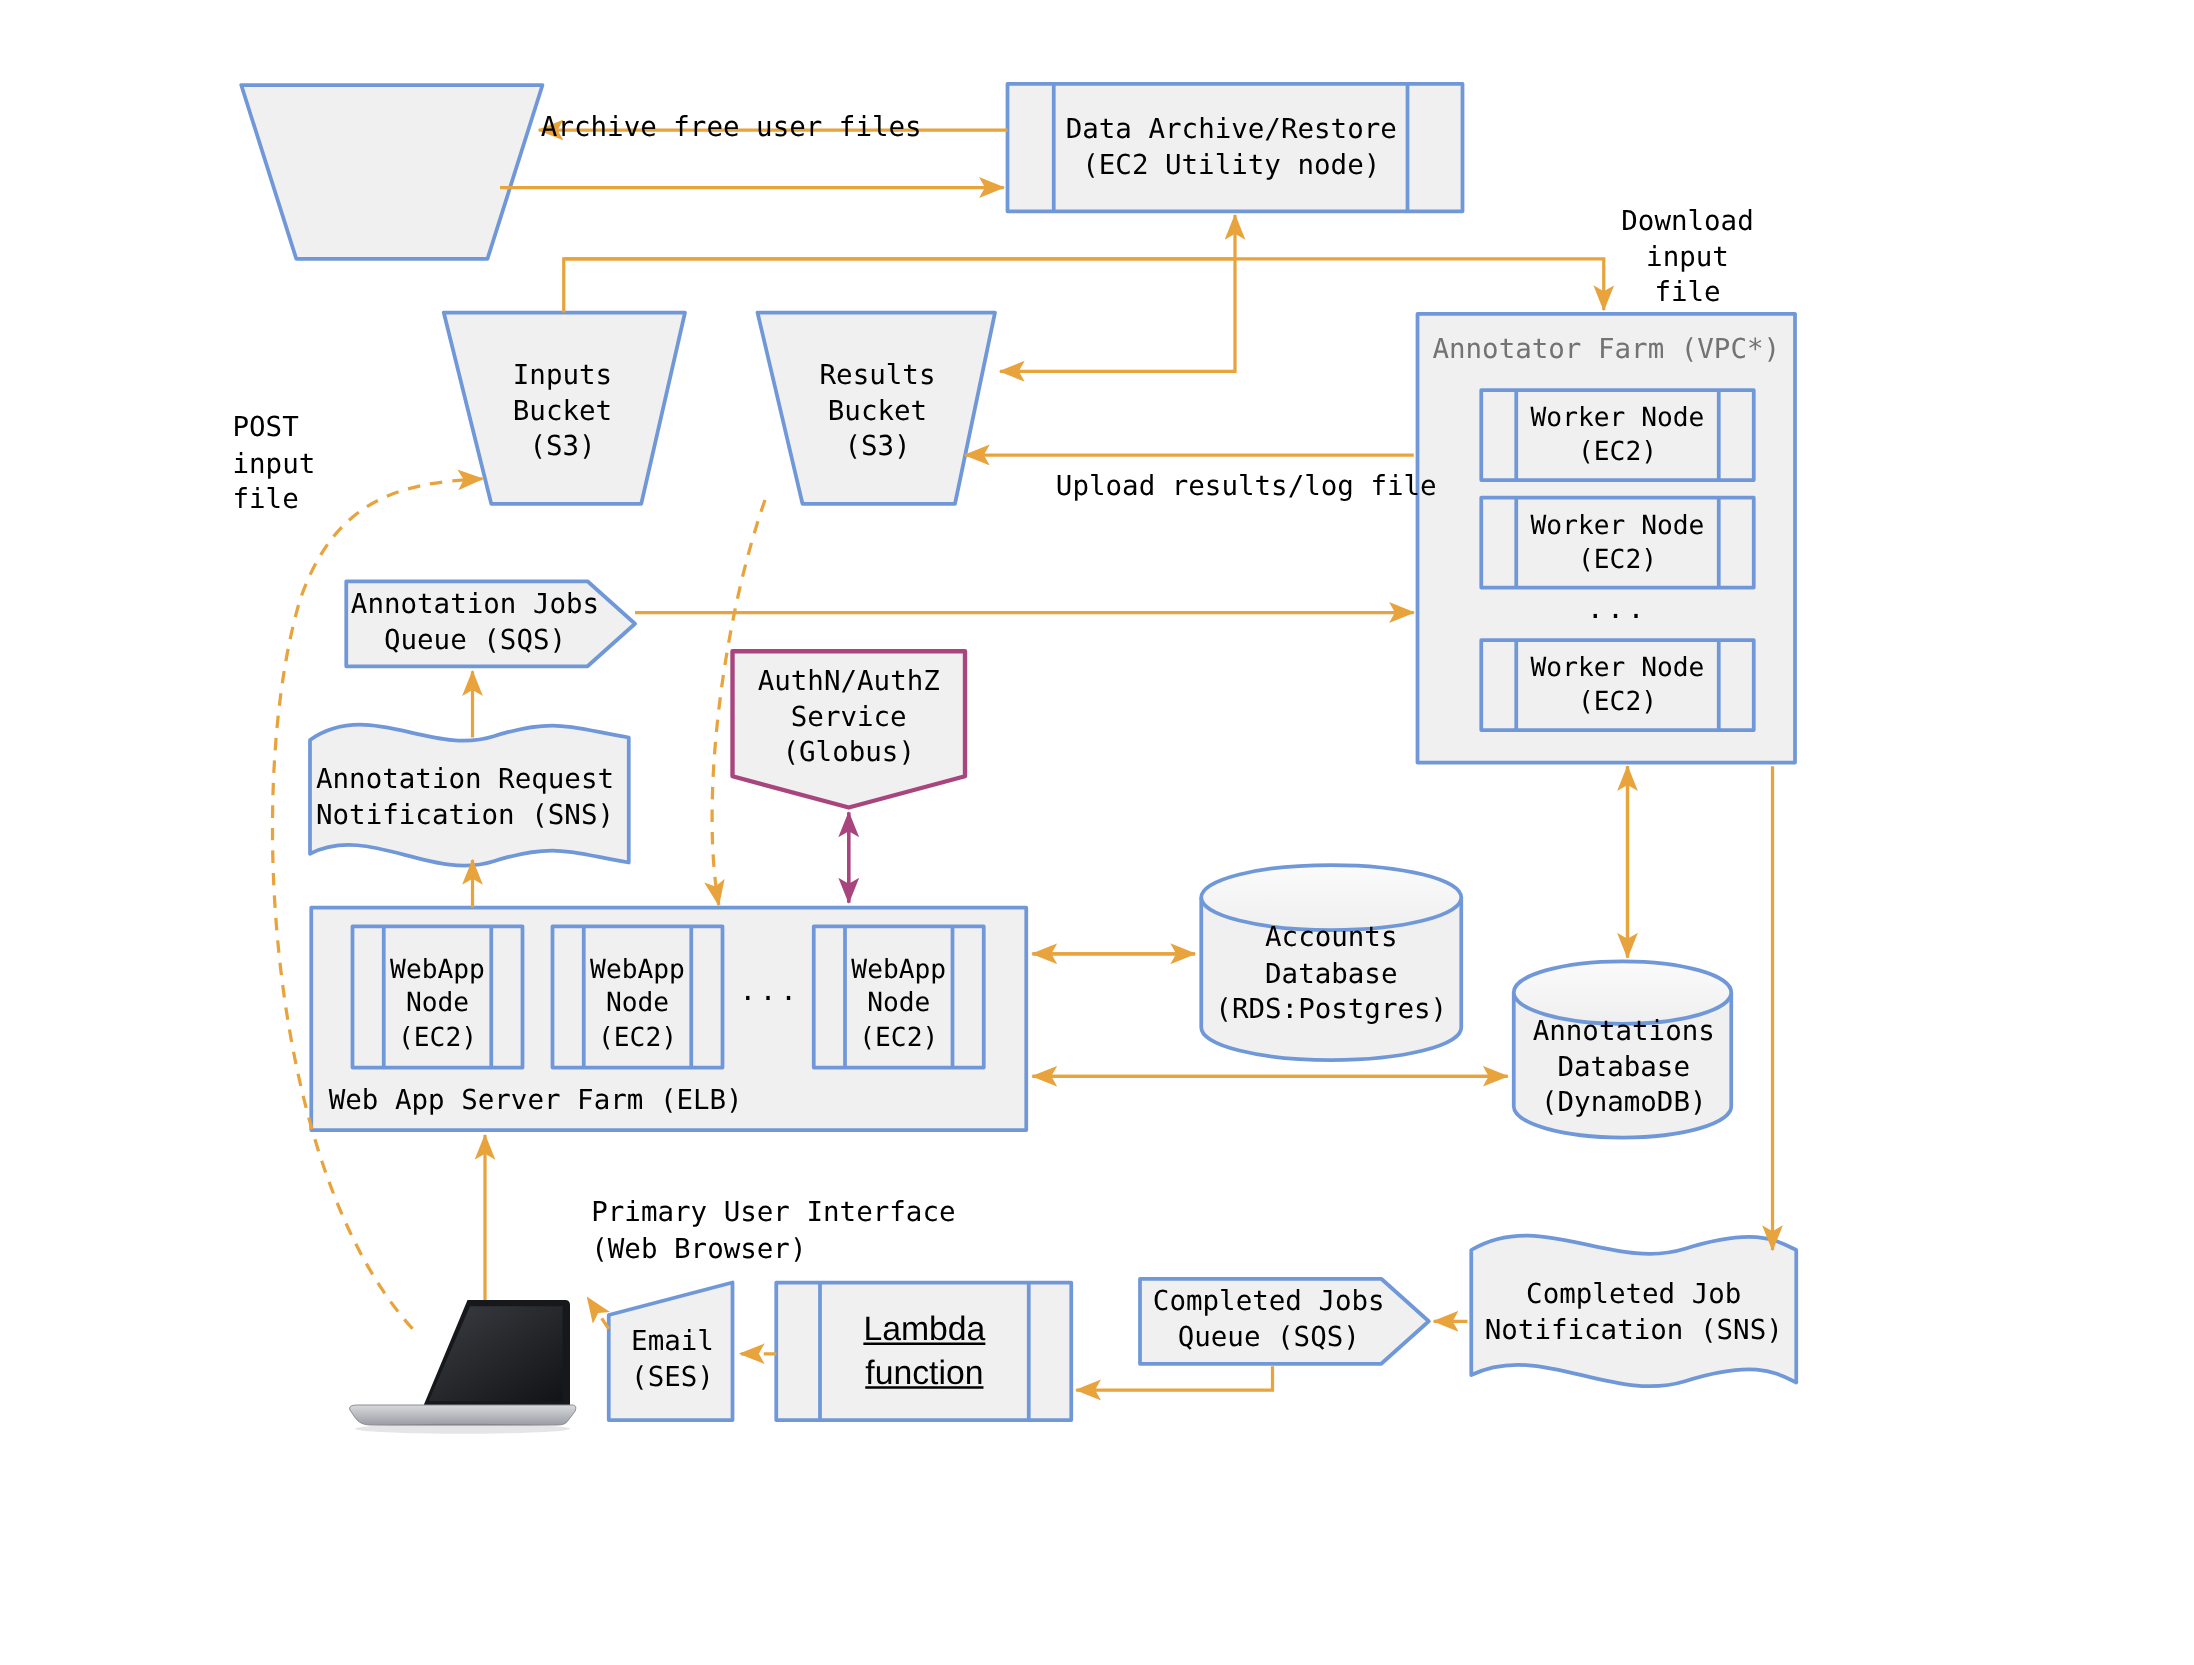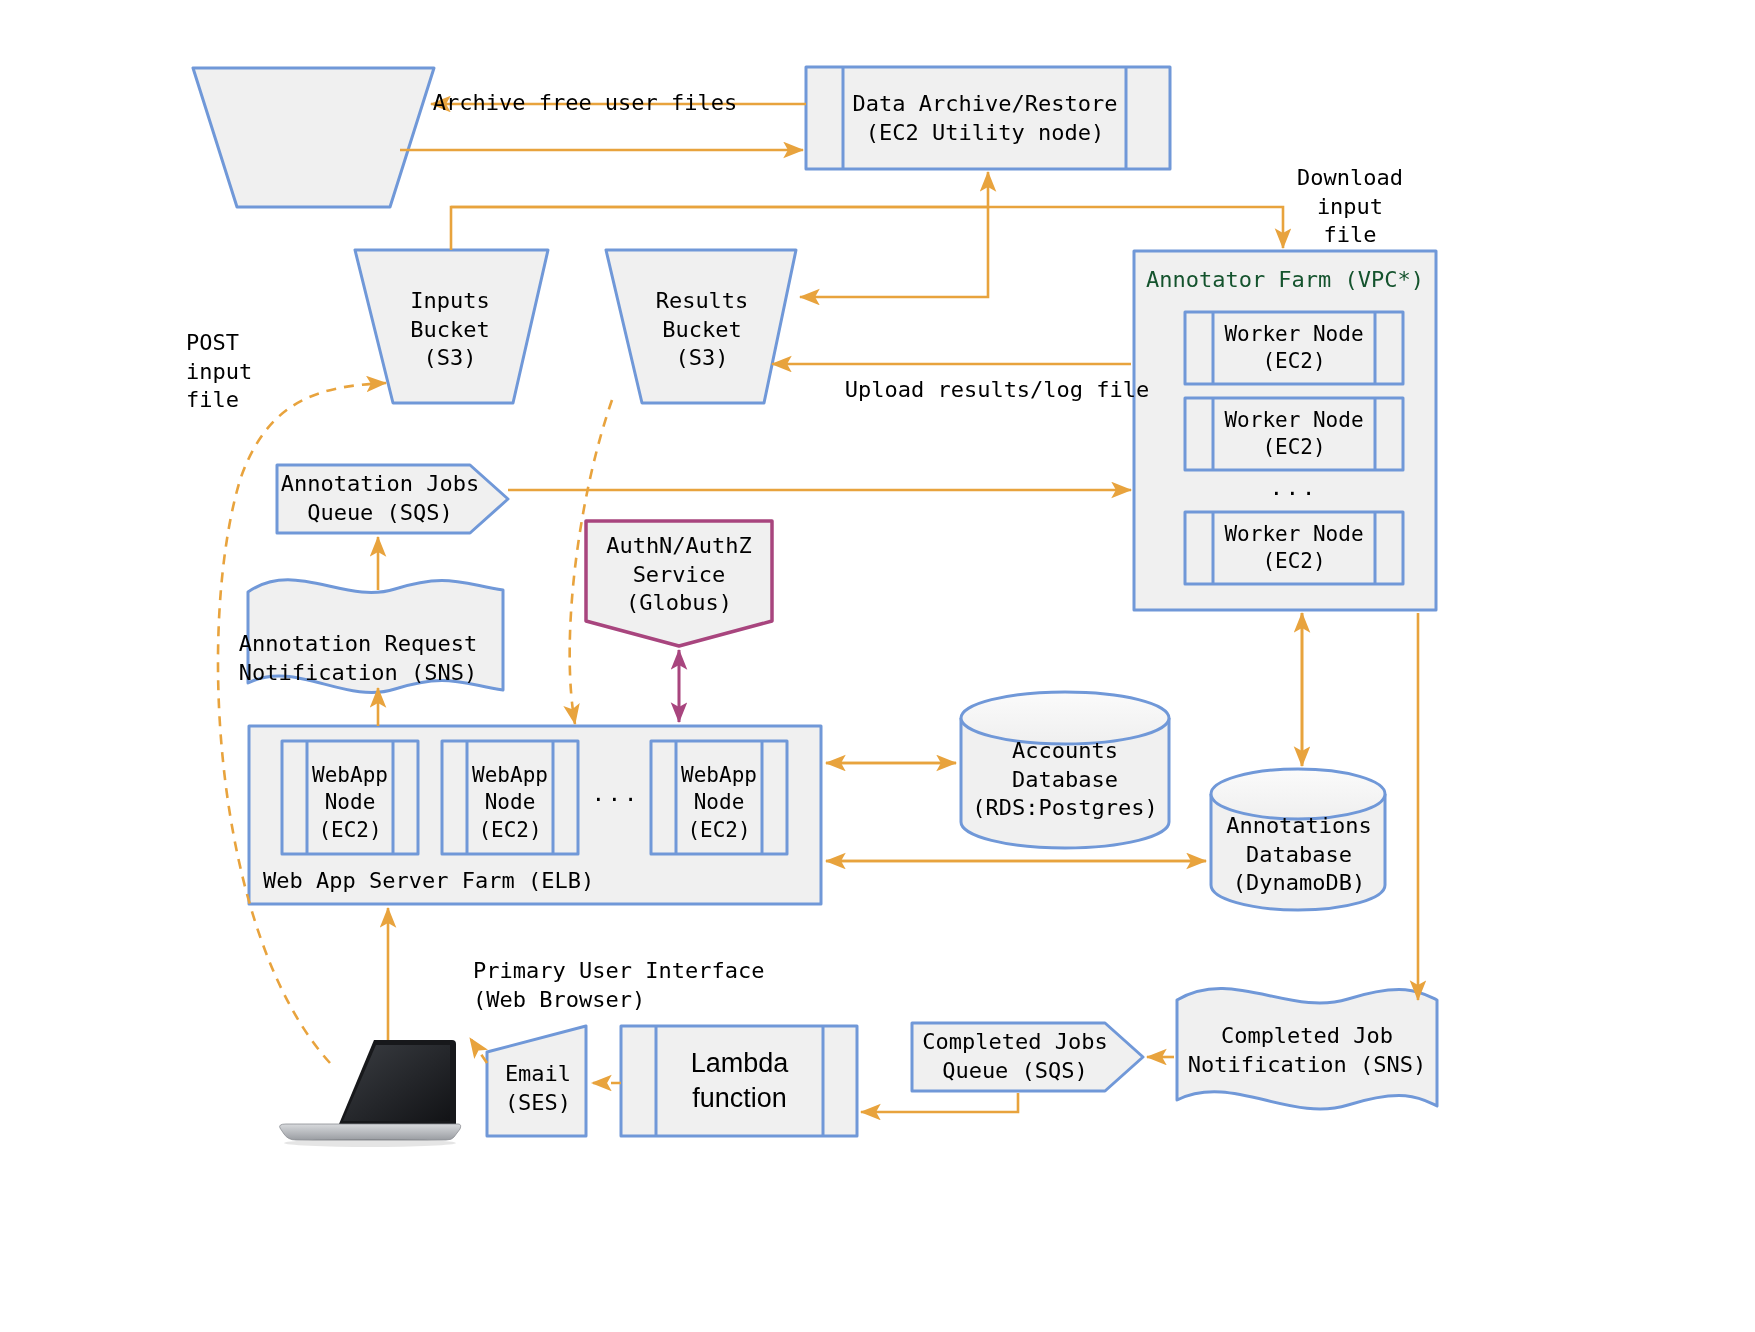--- a/index.html
+++ b/index.html
@@ -2,21 +2,21 @@
 <html><head>
 <meta charset="utf-8">
 <style>
   html,body{margin:0;padding:0;background:#ffffff;}
   body{width:1755px;height:1332px;position:relative;overflow:hidden;
        font-family:"DejaVu Sans Mono","Liberation Mono",monospace;}
   #canvas{position:absolute;inset:0;width:1755px;height:1332px;}
   svg.layer{position:absolute;left:0;top:0;width:1755px;height:1332px;}
   .fs22{font-size:22px;}
   .fs21{font-size:21px;}
-  .gray{color:#14532d;}
+  .gray{color:#737373;}
   .sans{font-family:"Liberation Sans","DejaVu Sans",sans-serif;}
   .txtbox{position:absolute;display:flex;align-items:center;justify-content:center;
           text-align:center;line-height:1.30;white-space:pre;pointer-events:none;}
   
   .laptop{position:absolute;}
 </style>
 </head>
 <body>
 
 <div id="canvas">
@@ -186,21 +186,21 @@
 (EC2)</div>
   <div class="txtbox fs21" style="left:1213px;top:402px;width:162px;height:64px;">Worker Node
 (EC2)</div>
   <div class="txtbox fs22" style="left:1213px;top:472px;width:162px;height:32px;letter-spacing:3px;">...</div>
   <div class="txtbox fs21" style="left:1213px;top:516px;width:162px;height:64px;">Worker Node
 (EC2)</div>
 
   <div class="txtbox fs22" style="left:280px;top:468px;width:200px;height:62px;">Annotation Jobs
 Queue (SQS)</div>
 
-  <div class="txtbox fs22" style="left:250px;top:608px;width:216px;height:62px;margin-top:20px;">Annotation Request
+  <div class="txtbox fs22" style="left:264px;top:608px;width:216px;height:62px;">Annotation Request
 Notification (SNS)</div>
 
   <div class="txtbox fs22" style="left:588px;top:528px;width:182px;height:94px;">AuthN/AuthZ
 Service
 (Globus)</div>
 
   <div class="txtbox fs22" style="left:263px;top:866px;width:330px;height:30px;text-align:left;justify-content:flex-start;">Web App Server Farm (ELB)</div>
 
   <div class="txtbox fs21" style="left:307px;top:758px;width:86px;height:90px;">WebApp
 Node
@@ -220,21 +220,21 @@
   <div class="txtbox fs22" style="left:1206px;top:808px;width:186px;height:94px;">Annotations
 Database
 (DynamoDB)</div>
 
   <div class="txtbox fs22" style="left:473px;top:955px;width:306px;height:62px;text-align:left;justify-content:flex-start;">Primary User Interface
 (Web Browser)</div>
 
   <div class="txtbox fs22" style="left:492px;top:1058px;width:92px;height:62px;">Email
 (SES)</div>
 
-  <div class="txtbox fs22 sans" style="left:656px;top:1046px;width:167px;height:70px;font-size:27px;">Lambda
+  <div class="txtbox fs22 sans" style="left:656px;top:1046px;width:167px;height:70px;font-size:27px;text-decoration:underline;">Lambda
 function</div>
 
   <div class="txtbox fs22" style="left:915px;top:1026px;width:200px;height:62px;">Completed Jobs
 Queue (SQS)</div>
 
   <div class="txtbox fs22" style="left:1180px;top:1020px;width:254px;height:62px;">Completed Job
 Notification (SNS)</div>
 
   <div class="txtbox fs22" style="left:440px;top:88px;width:290px;height:30px;">Archive free user files</div>
   <div class="txtbox fs22" style="left:1290px;top:160px;width:120px;height:94px;">Download

